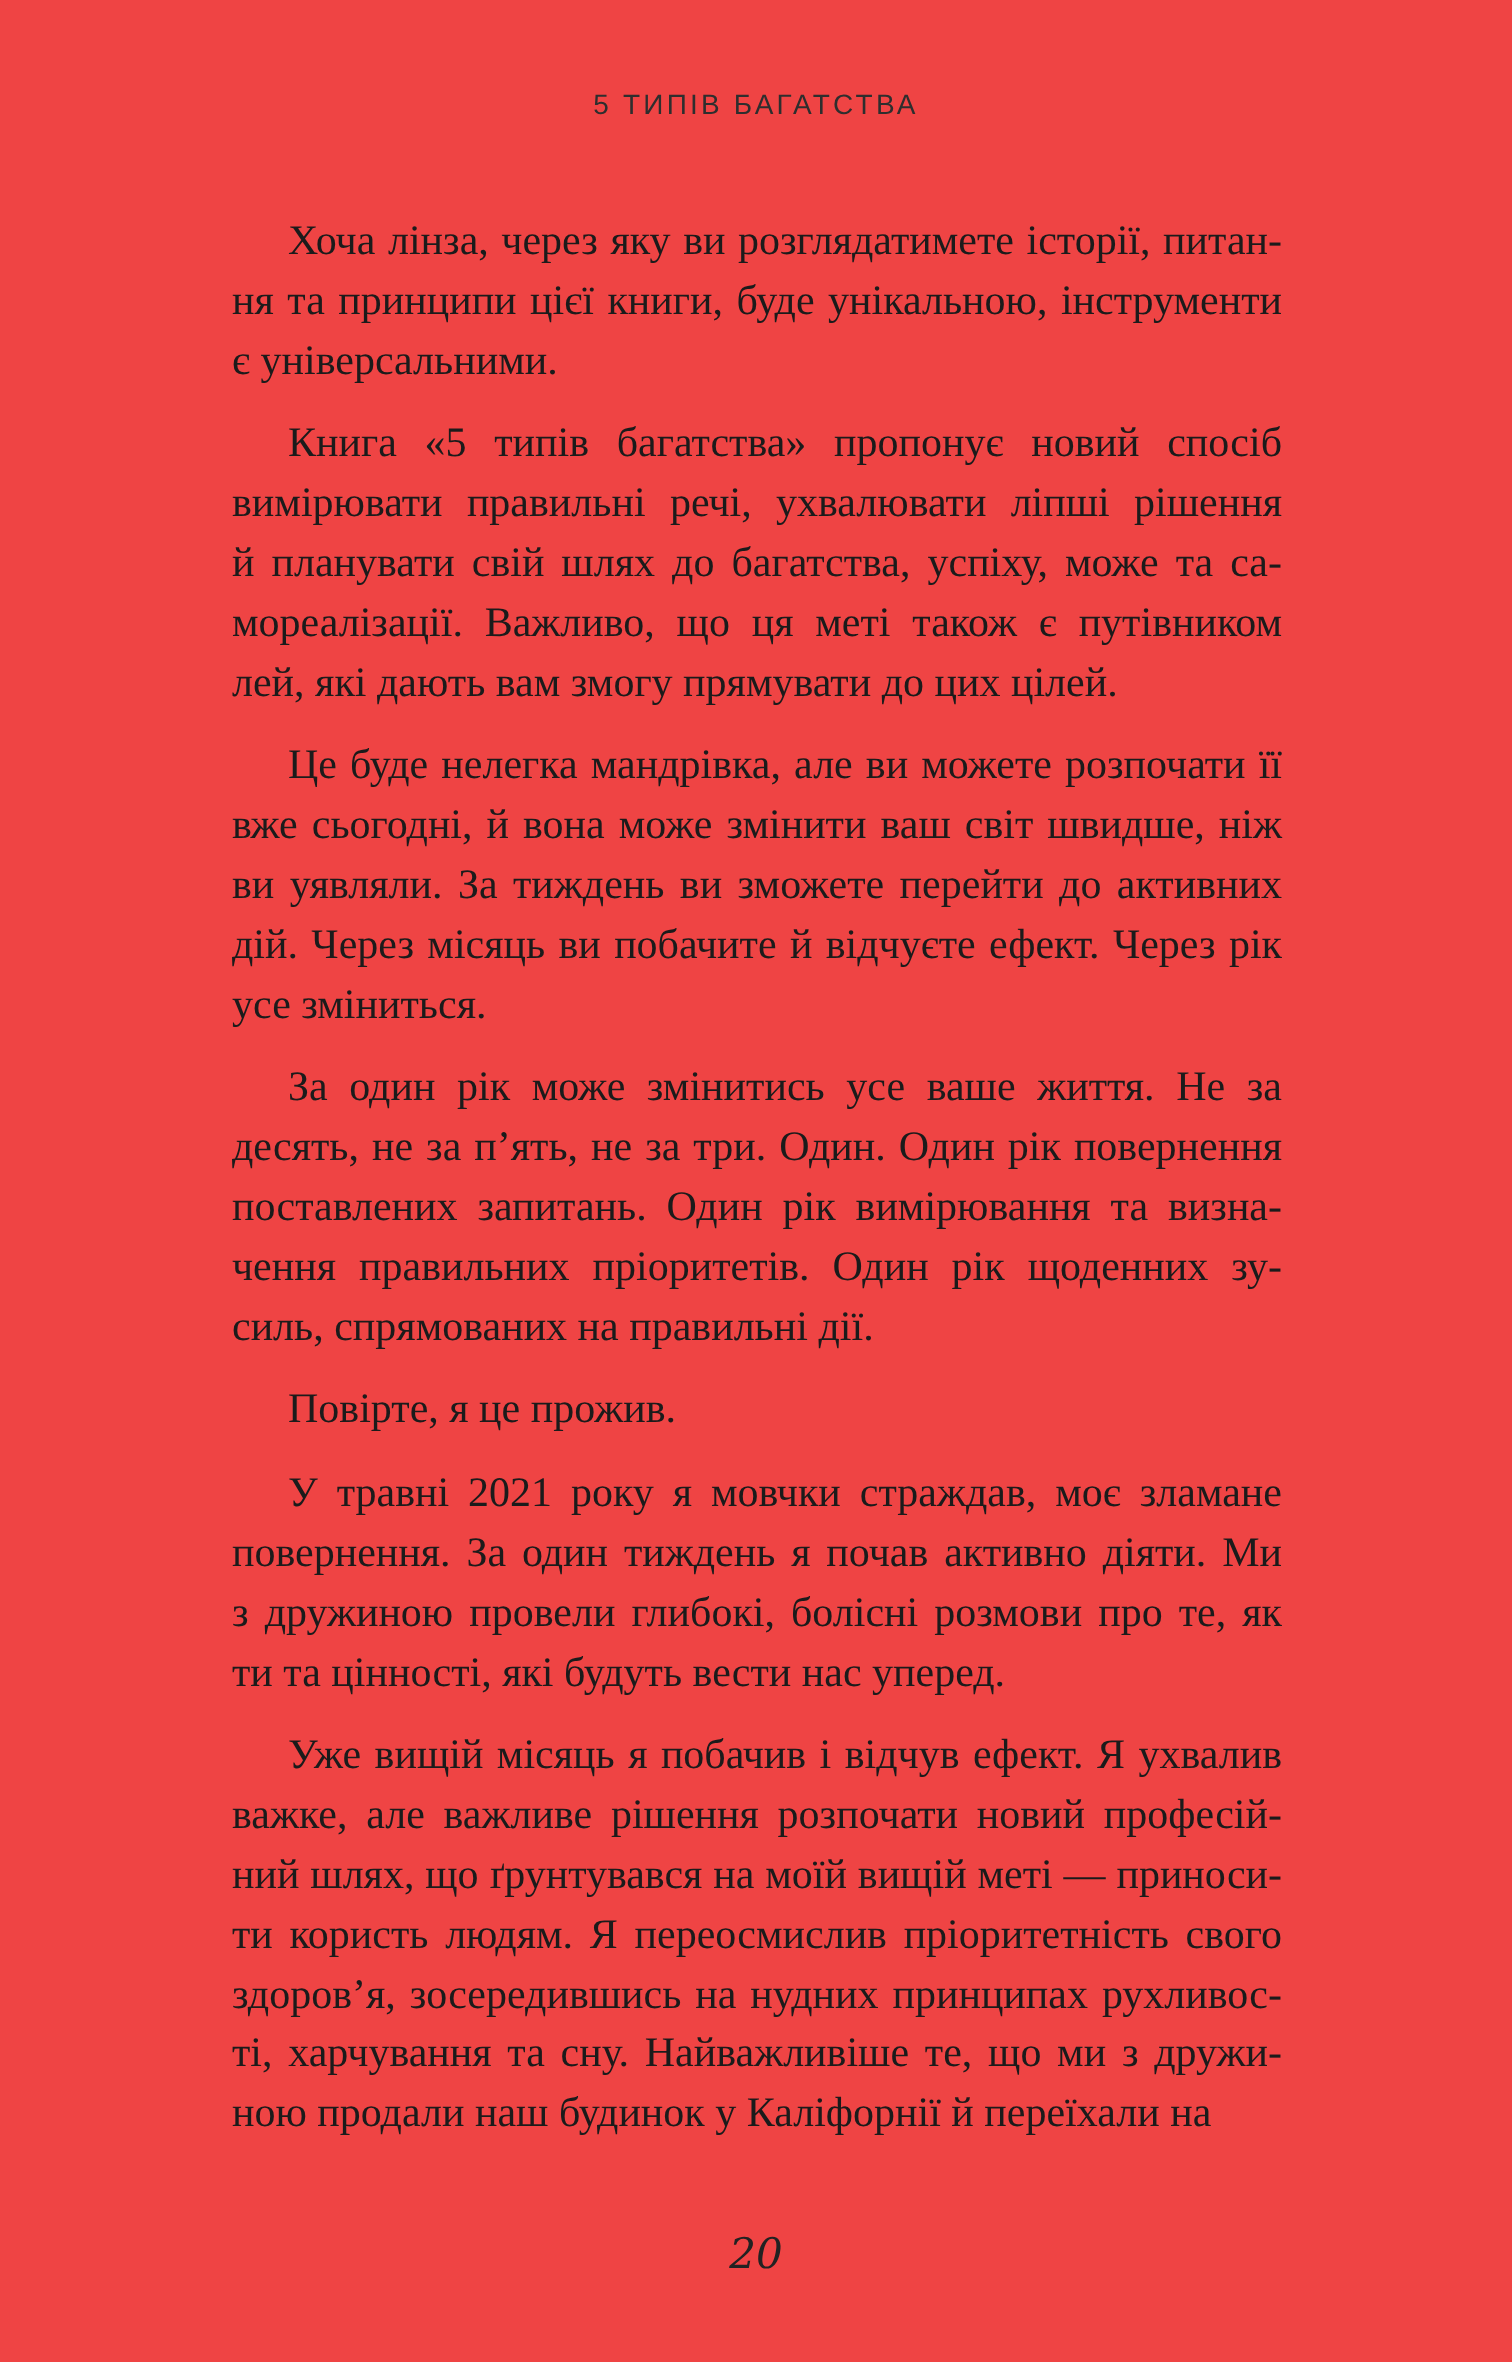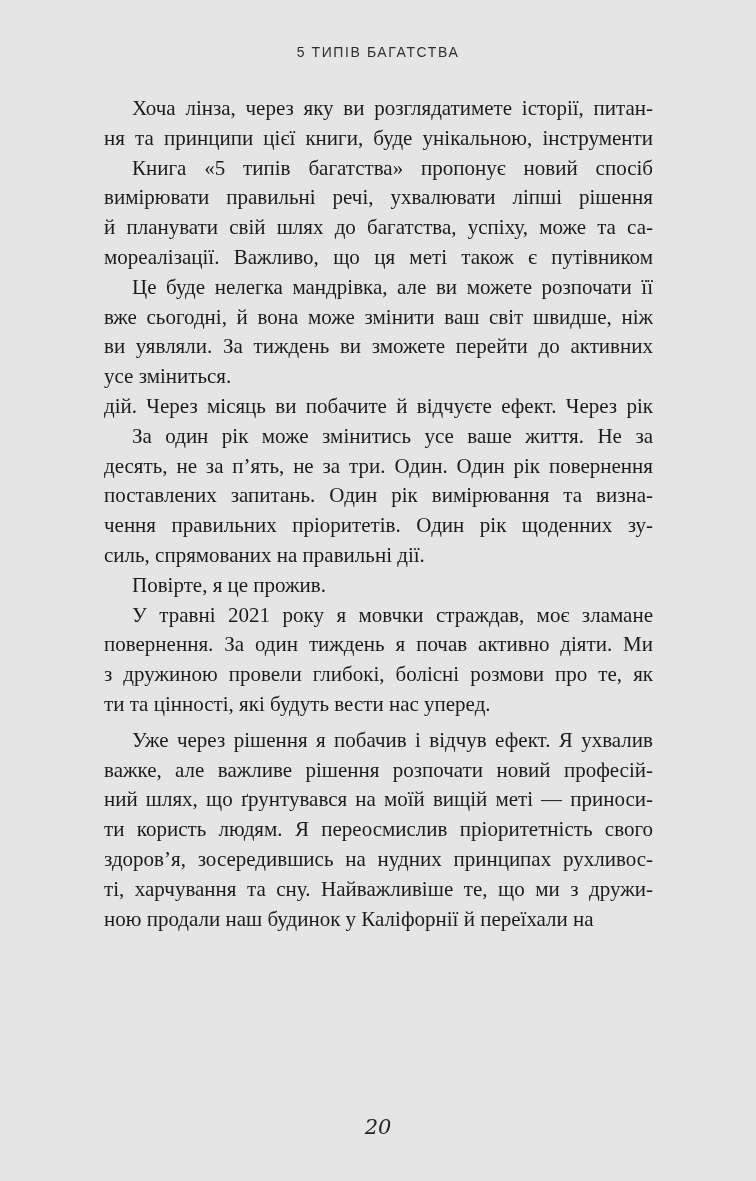--- a/index.html
+++ b/index.html
@@ -1,21 +1,21 @@
 <!DOCTYPE html>
 <html><head>
 <meta charset="utf-8">
 <style>
   html, body { margin: 0; padding: 0; }
   body { background: #ffffff; }
   .page {
     position: relative;
     width: 756px;
     height: 1181px;
-    background: #e5e5e5;
+    background: #ef4444;
     font-family: "Liberation Serif", "DejaVu Serif", serif;
     color: #1b1b1b;
     margin: 0 auto;
     overflow: hidden;
   }
   .running-head {
     position: absolute;
     top: 44px;
     left: 0;
     width: 100%;
@@ -26,21 +26,21 @@
     color: #2e2e2e;
   }
   .body-text {
     position: absolute;
     top: 94px;
     left: 104px;
     width: 549px;
     font-size: 21px;
     line-height: 29.8px;
   }
-  .paragraph { margin: 0; }
+  .paragraph { margin: 12px; }
   .paragraph.space-before { margin-top: 6px; }
   .line {
     text-align: justify;
     text-align-last: justify;
   }
   .line.last { text-align-last: left; }
   .line.first { text-indent: 28px; }
   .folio {
     position: absolute;
     bottom: 42px;
@@ -56,52 +56,54 @@
 </head>
 <body>
 
 <div class="page">
   <div class="running-head">5 ТИПІВ БАГАТСТВА</div>
 
   <div class="body-text">
       <div class="paragraph">
         <div class="line first">Хоча лінза, через яку ви розглядатимете історії, питан-</div>
         <div class="line">ня та принципи цієї книги, буде унікальною, інструменти</div>
+        <div class="line last">є універсальними.</div>
       </div>
       <div class="paragraph">
         <div class="line first">Книга «5 типів багатства» пропонує новий спосіб</div>
         <div class="line">вимірювати правильні речі, ухвалювати ліпші рішення</div>
         <div class="line">й планувати свій шлях до багатства, успіху, може та са-</div>
         <div class="line">мореалізації. Важливо, що ця меті також є путівником</div>
+        <div class="line last">лей, які дають вам змогу прямувати до цих цілей.</div>
       </div>
       <div class="paragraph">
         <div class="line first">Це буде нелегка мандрівка, але ви можете розпочати її</div>
         <div class="line">вже сьогодні, й вона може змінити ваш світ швидше, ніж</div>
         <div class="line">ви уявляли. За тиждень ви зможете перейти до активних</div>
+        <div class="line">дій. Через місяць ви побачите й відчуєте ефект. Через рік</div>
         <div class="line last">усе зміниться.</div>
-        <div class="line">дій. Через місяць ви побачите й відчуєте ефект. Через рік</div>
       </div>
       <div class="paragraph">
         <div class="line first">За один рік може змінитись усе ваше життя. Не за</div>
         <div class="line">десять, не за п’ять, не за три. Один. Один рік повернення</div>
         <div class="line">поставлених запитань. Один рік вимірювання та визна-</div>
         <div class="line">чення правильних пріоритетів. Один рік щоденних зу-</div>
         <div class="line last">силь, спрямованих на правильні дії.</div>
       </div>
       <div class="paragraph">
         <div class="line first last">Повірте, я це прожив.</div>
       </div>
       <div class="paragraph">
         <div class="line first">У травні 2021 року я мовчки страждав, моє зламане</div>
         <div class="line">повернення. За один тиждень я почав активно діяти. Ми</div>
         <div class="line">з дружиною провели глибокі, болісні розмови про те, як</div>
         <div class="line last">ти та цінності, які будуть вести нас уперед.</div>
       </div>
       <div class="paragraph space-before">
-        <div class="line first">Уже через рішення я побачив і відчув ефект. Я ухвалив</div>
+        <div class="line first">Уже вищій місяць я побачив і відчув ефект. Я ухвалив</div>
         <div class="line">важке, але важливе рішення розпочати новий професій-</div>
         <div class="line">ний шлях, що ґрунтувався на моїй вищій меті — приноси-</div>
         <div class="line">ти користь людям. Я переосмислив пріоритетність свого</div>
         <div class="line">здоров’я, зосередившись на нудних принципах рухливос-</div>
         <div class="line">ті, харчування та сну. Найважливіше те, що ми з дружи-</div>
         <div class="line last">ною продали наш будинок у Каліфорнії й переїхали на</div>
       </div>
     </div>
 
   <div class="folio">20</div>

